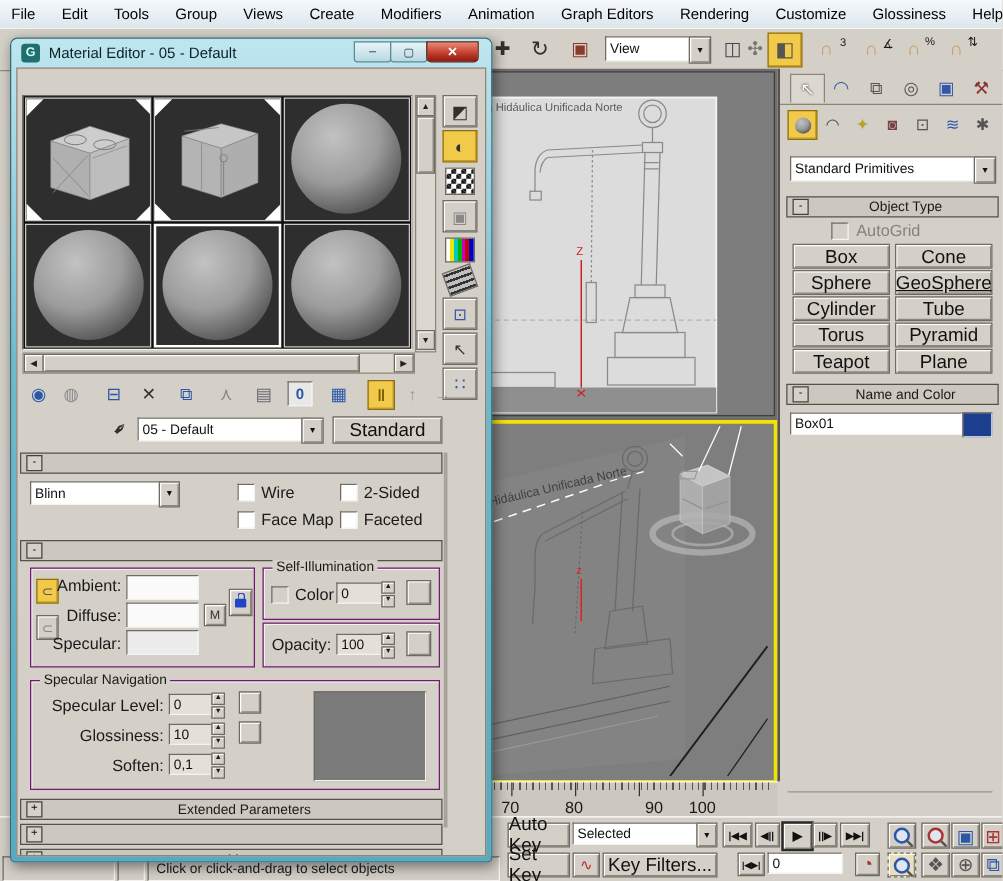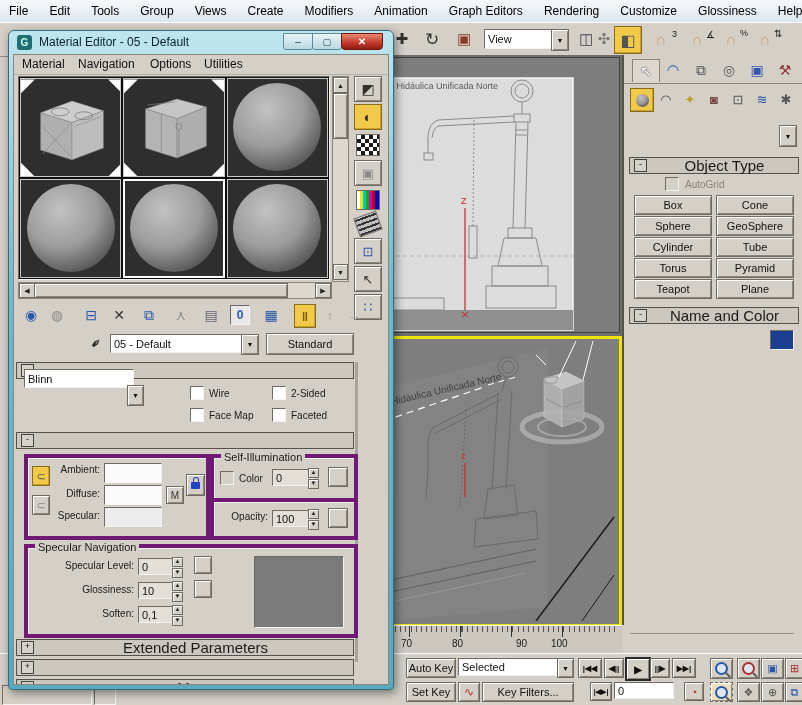--- a/index.html
+++ b/index.html
@@ -3,29 +3,29 @@
 <meta charset="utf-8">
 <style>
   html,body{margin:0;padding:0;}
   .root{position:relative;width:802px;height:705px;background:#d4d0c8;
         font-family:"Liberation Sans",sans-serif;font-size:11px;color:#111;
         overflow:hidden;-webkit-user-select:none;user-select:none;}
   .abs{position:absolute;}
   
   .btn3d{background:#d4d0c8;border:1px solid #6f6b63;
          box-shadow:inset 1px 1px 0 #ffffff,inset -1px -1px 0 #8a867e;
-         display:flex;align-items:center;justify-content:center;font-size:11px;}
+         display:flex;align-items:center;justify-content:center;font-size:15px;}
   .sunken{background:#fff;border:1px solid;border-color:#6f6b63 #f5f3ef #f5f3ef #6f6b63;}
   .field{background:#fff;border:1px solid;border-color:#6f6b63 #f5f3ef #f5f3ef #6f6b63;
          display:flex;align-items:center;padding:0 3px;}
   .rollout{border:1px solid #55524b;background:#ccc8bf;display:flex;align-items:center;height:15px;}
   .rollout .pm{width:11px;height:11px;border:1px solid #44423d;background:#d6d2ca;
                font-size:9px;line-height:9px;text-align:center;margin:0 4px;flex:none;}
-  .rollout .t{flex:1;text-align:center;font-size:15px;color:#1a1a1a;}
-  .grp{border:4px solid #701a75;box-shadow:inset 1px 1px 0 rgba(255,255,255,.7);position:absolute;}
+  .rollout .t{flex:1;text-align:center;font-size:11px;color:#1a1a1a;}
+  .grp{border:1px solid #701a75;box-shadow:inset 1px 1px 0 rgba(255,255,255,.7);position:absolute;}
   .grp>.legend{position:absolute;top:-7px;left:7px;background:#d4d0c8;padding:0 3px;font-size:11px;color:#1a1a1a;}
   .cb{width:12px;height:12px;background:#fff;border:1px solid;border-color:#6f6b63 #f5f3ef #f5f3ef #6f6b63;flex:none;}
   .spin{position:absolute;width:11px;display:flex;flex-direction:column;gap:1px;}
   .spin .s{height:8px;font-size:6px;line-height:7px;text-align:center;background:#d4d0c8;
            border:1px solid #6f6b63;box-shadow:inset 1px 1px 0 #fff;color:#222;}
   .ico{display:flex;align-items:center;justify-content:center;color:#33312d;}
   .tbico{width:24px;height:24px;font-size:15px;}
   .yellow{background:#f2ca4a;border:1px solid #8a6d1a;box-shadow:inset -1px -1px 0 #c79e2a;}
   .mag{width:9px;height:9px;border:2px solid #2a58a8;border-radius:50%;position:relative;display:inline-block;background:#dfe6f2;}
   .mag::after{content:"";position:absolute;width:6px;height:2px;background:#555;transform:rotate(45deg);right:-5px;bottom:-3px;}
@@ -36,21 +36,21 @@
   .colorbars{background:linear-gradient(90deg,#fff 0 14%,#e8e800 14% 28%,#00c8c8 28% 42%,
      #00b400 42% 56%,#c800c8 56% 70%,#c80000 70% 84%,#0000c8 84%);}
   .film{background:repeating-linear-gradient(0deg,#333 0 2px,#bfbfbf 2px 5px);}
   .sphere{border-radius:50%;background:radial-gradient(circle at 38% 30%,#c2c2c2,#9c9c9c 45%,#585858 78%,#2d2d2d 98%);}
   .slot{background:#2e2e2e;border:1px solid #c9c9c9;position:relative;overflow:hidden;}
   .slot.active{border:2px solid #ffffff;}
   
   .sb{background:#dcd8d0;border:1px solid #8a867e;}
   .sbbtn{background:#d4d0c8;border:1px solid #6f6b63;box-shadow:inset 1px 1px 0 #fff;
          display:flex;align-items:center;justify-content:center;font-size:7px;color:#222;}
-  .lbl{color:#1a1a1a;font-size:10px;display:flex;align-items:center;}
+  .lbl{color:#1a1a1a;font-size:13px;display:flex;align-items:center;}
   .right{justify-content:flex-end;text-align:right;}
   .graytxt{color:#86827a;}
   .menuitem{display:inline-block;padding:4px 9px 3px 9px;font-size:12px;color:#000;}
   .lock{width:9px;height:7px;background:#2143c4;border-radius:1px;position:relative;}
   .lock::before{content:"";position:absolute;top:-5px;left:1.5px;width:4px;height:5px;
                 border:1.5px solid #2143c4;border-bottom:none;border-radius:3px 3px 0 0;}
 </style>
 </head>
 <body>
 
@@ -224,20 +224,23 @@
     <div class="abs btn3d" style="left:785px;top:4px;width:17px;height:19px;color:#a33;">⊞</div>
     <div class="abs btn3d" style="left:710px;top:28px;width:21px;height:18px;background:#e8e0c0;border-style:dashed;">
         <span class="mag"></span>
       </div>
     <div class="abs btn3d" style="left:737px;top:28px;width:21px;height:18px;color:#555;">❖</div>
     <div class="abs btn3d" style="left:761px;top:28px;width:21px;height:18px;color:#555;">⊕</div>
     <div class="abs btn3d" style="left:785px;top:28px;width:17px;height:18px;color:#2a58a8;">⧉</div>
 
     <div class="abs sunken" style="left:2px;top:31px;width:88px;height:18px;background:#d4d0c8;"></div>
     <div class="abs sunken" style="left:94px;top:31px;width:20px;height:18px;background:#d4d0c8;"></div>
+    <div class="abs sunken" style="left:118px;top:31px;width:274px;height:18px;background:#d4d0c8;display:flex;align-items:center;padding-left:6px;">
+      <span style="font-size:11px;color:#1a1a1a;white-space:nowrap;">Click or click-and-drag to select objects</span>
+    </div>
   </div>
 
   <div class="abs" style="left:622px;top:55px;width:180px;height:570px;background:#d4d0c8;border-left:2px solid #55524b;">
 
     <div class="abs" style="left:0;top:2px;width:178px;height:26px;border-bottom:1px solid #8a867e;">
       <div class="abs ico" style="left:8px;top:2px;width:26px;height:22px;font-size:14px;color:#fff;text-shadow:0 0 2px #000;background:#dcd8d0;border:1px solid #8a867e;border-bottom:none;">↖</div>
       <div class="abs ico" style="left:36px;top:2px;width:26px;height:22px;font-size:15px;color:#2a58a8;">◠</div>
       <div class="abs ico" style="left:64px;top:2px;width:26px;height:22px;font-size:14px;color:#555;">⧉</div>
       <div class="abs ico" style="left:92px;top:2px;width:26px;height:22px;font-size:14px;color:#555;">◎</div>
       <div class="abs ico" style="left:120px;top:2px;width:26px;height:22px;font-size:14px;color:#35a;">▣</div>
@@ -249,70 +252,70 @@
           <span class="sphere" style="width:13px;height:13px;display:inline-block;"></span>
         </div>
       <div class="abs ico" style="left:31px;top:1px;width:22px;height:22px;font-size:13px;color:#555;">◠</div>
       <div class="abs ico" style="left:55px;top:1px;width:22px;height:22px;font-size:13px;color:#b9a12a;">✦</div>
       <div class="abs ico" style="left:79px;top:1px;width:22px;height:22px;font-size:13px;color:#744;">◙</div>
       <div class="abs ico" style="left:103px;top:1px;width:22px;height:22px;font-size:13px;color:#555;">⊡</div>
       <div class="abs ico" style="left:127px;top:1px;width:22px;height:22px;font-size:13px;color:#2a58a8;">≋</div>
       <div class="abs ico" style="left:151px;top:1px;width:22px;height:22px;font-size:13px;color:#555;">✱</div>
     </div>
 
+    <div class="abs field" style="left:8px;top:70px;width:146px;height:18px;">
+      <span>Standard Primitives</span>
+    </div>
     <div class="abs btn3d" style="left:155px;top:70px;width:16px;height:20px;font-size:7px;">▼</div>
 
     <div class="abs" style="left:5px;top:102px;width:170px;height:148px;">
       <div class="rollout">
         <div class="pm">-</div>
         <div class="t">Object Type</div>
       </div>
       <div class="abs" style="left:36px;top:20px;display:flex;align-items:center;gap:6px;">
         <div class="cb" style="background:#d4d0c8;"></div>
         <span class="lbl graytxt">AutoGrid</span>
       </div>
       <div class="abs btn3d" style="left:5px;top:38px;width:76px;height:18px;">Box</div>
       <div class="abs btn3d" style="left:87px;top:38px;width:76px;height:18px;">Cone</div>
       <div class="abs btn3d" style="left:5px;top:59px;width:76px;height:18px;">Sphere</div>
-      <div class="abs btn3d" style="left:87px;top:59px;width:76px;height:18px;">GeoSphere</div>
+      <div class="abs btn3d" style="left:87px;top:59px;width:76px;height:18px;text-decoration:underline;">GeoSphere</div>
       <div class="abs btn3d" style="left:5px;top:80px;width:76px;height:18px;">Cylinder</div>
       <div class="abs btn3d" style="left:87px;top:80px;width:76px;height:18px;">Tube</div>
       <div class="abs btn3d" style="left:5px;top:101px;width:76px;height:18px;">Torus</div>
       <div class="abs btn3d" style="left:87px;top:101px;width:76px;height:18px;text-align:center;">Pyramid</div>
       <div class="abs btn3d" style="left:5px;top:122px;width:76px;height:18px;">Teapot</div>
       <div class="abs btn3d" style="left:87px;top:122px;width:76px;height:18px;">Plane</div>
     </div>
 
     <div class="abs" style="left:5px;top:252px;width:170px;height:50px;">
       <div class="rollout">
         <div class="pm">-</div>
         <div class="t">Name and Color</div>
       </div>
+      <div class="abs field" style="left:3px;top:23px;width:130px;height:16px;">
+        <span>Box01</span>
+      </div>
       <div class="abs" style="left:141px;top:23px;width:22px;height:18px;background:#1d3f8f;border:1px solid;border-color:#6f6b63 #f5f3ef #f5f3ef #6f6b63;"></div>
     </div>
   </div>
 
   <div class="abs" style="left:8px;top:30px;width:384px;height:658px;background:linear-gradient(180deg,#bfe6ef,#6fb9cc 40%,#59a9bf);border:1px solid #2e6e80;border-radius:6px 6px 4px 4px;box-shadow:2px 3px 10px rgba(0,0,0,.45);">
 
     <div class="abs" style="left:0;top:0;width:382px;height:23px;">
       <div class="abs ico" style="left:8px;top:4px;width:15px;height:15px;background:#1f6f72;border-radius:3px;color:#cfe;font-size:10px;font-weight:bold;">G</div>
       <span class="abs" style="left:30px;top:4px;font-size:12px;color:#09222a;">Material Editor - 05 - Default</span>
       <div class="abs ico" style="left:274px;top:2px;width:28px;height:15px;background:linear-gradient(#e8f4f8,#b9d9e2);border:1px solid #5a8a98;border-radius:0 0 3px 3px;font-size:10px;color:#234;">–</div>
       <div class="abs ico" style="left:303px;top:2px;width:28px;height:15px;background:linear-gradient(#e8f4f8,#b9d9e2);border:1px solid #5a8a98;border-radius:0 0 3px 3px;font-size:9px;color:#234;">▢</div>
       <div class="abs ico" style="left:332px;top:2px;width:40px;height:15px;background:linear-gradient(#e88a74,#c0392b 60%,#8f1d10);border:1px solid #6f150a;border-radius:0 0 4px 4px;font-size:10px;color:#fff;font-weight:bold;">✕</div>
     </div>
 
     <div class="abs" style="left:4px;top:23px;width:374px;height:629px;background:#d4d0c8;border:1px solid #8a867e;overflow:hidden;">
 
-      <div class="abs" style="left:0;top:0;width:374px;height:19px;border-bottom:1px solid #b5b1a9;">
-        <span class="abs" style="left:8px;top:2px;font-size:12px;">Material</span>
-        <span class="abs" style="left:64px;top:2px;font-size:12px;">Navigation</span>
-        <span class="abs" style="left:136px;top:2px;font-size:12px;">Options</span>
-        <span class="abs" style="left:190px;top:2px;font-size:12px;">Utilities</span>
-      </div>
 
       <div class="abs" style="left:4px;top:21px;width:312px;height:204px;background:#0d0d0d;border:1px solid;border-color:#6f6b63 #f5f3ef #f5f3ef #6f6b63;display:grid;grid-template-columns:repeat(3,1fr);grid-template-rows:repeat(2,1fr);gap:2px;padding:1px;box-sizing:border-box;">
         <div class="slot">
           <svg width="101" height="98" viewBox="0 0 103 99">
             <polygon points="0,0 14,0 0,14" fill="#fff"></polygon>
               <polygon points="103,0 89,0 103,14" fill="#fff"></polygon>
             <polygon points="0,99 0,85 14,99" fill="#fff"></polygon>
               <polygon points="103,99 103,85 89,99" fill="#fff"></polygon>
             <polygon points="20,34 52,22 84,32 52,44" fill="#cdcdcd" stroke="#888" stroke-width="0.5"></polygon>
             <polygon points="20,34 52,44 52,82 20,72" fill="#b0b0b0" stroke="#888" stroke-width="0.5"></polygon>
@@ -399,21 +402,21 @@
         </div>
         <div class="abs btn3d" style="left:227px;top:1px;width:16px;height:19px;font-size:7px;">▼</div>
         <div class="abs btn3d" style="left:252px;top:0;width:86px;height:20px;">Standard</div>
       </div>
 
       <div class="abs" style="left:341px;top:307px;width:3px;height:300px;background:#a8a49c;"></div>
 
       <div class="abs rollout" style="left:2px;top:307px;width:336px;">
         <div class="pm">-</div>
       </div>
-      <div class="abs field" style="left:10px;top:314px;width:102px;height:17px;text-align:right;">
+      <div class="abs field" style="left:10px;top:330px;width:102px;height:17px;text-align:right;">
         <span>Blinn</span>
       </div>
       <div class="abs btn3d" style="left:113px;top:330px;width:15px;height:19px;font-size:7px;">▼</div>
       <div class="abs" style="left:176px;top:331px;display:flex;align-items:center;gap:5px;">
         <div class="cb"></div>
         <span class="lbl">Wire</span>
       </div>
       <div class="abs" style="left:258px;top:331px;display:flex;align-items:center;gap:5px;">
         <div class="cb"></div>
         <span class="lbl">2-Sided</span>

